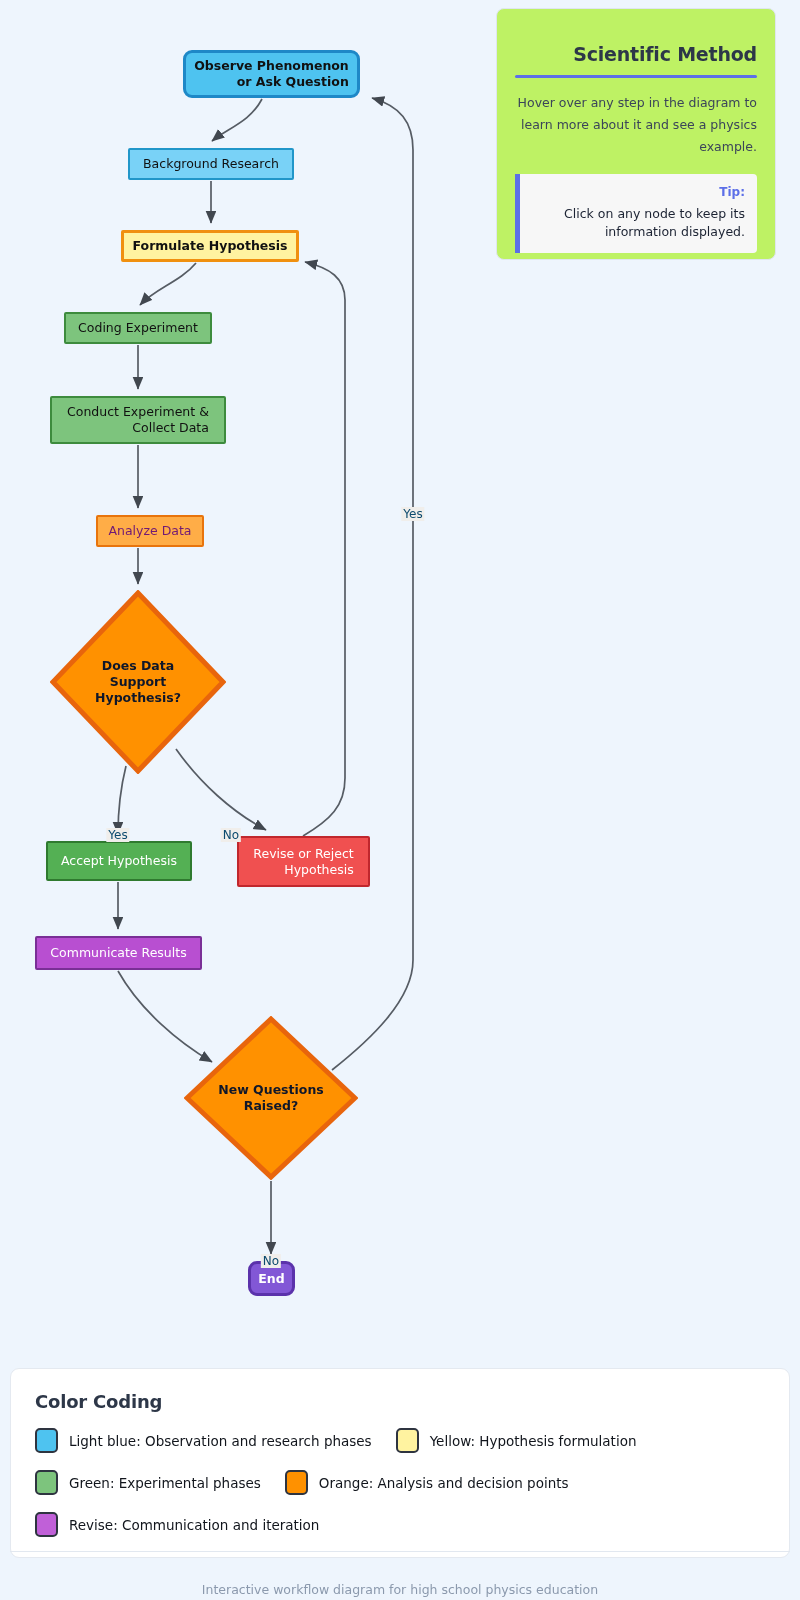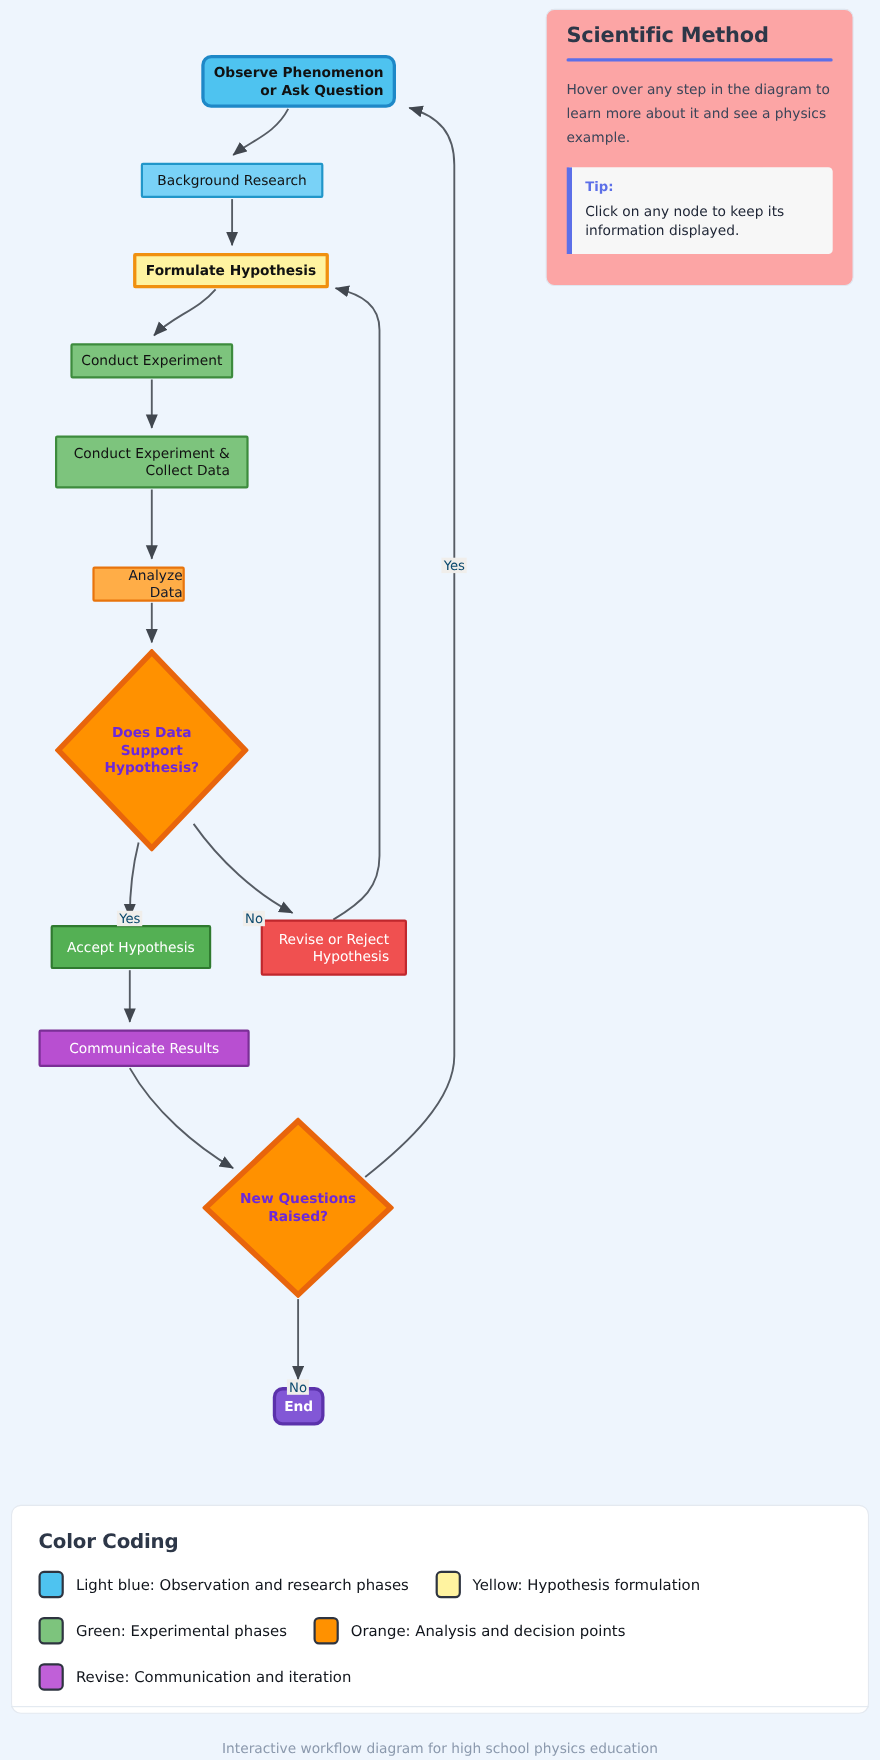--- a/index.html
+++ b/index.html
@@ -8,24 +8,25 @@
     background: #eef5fd;
     font-family: "DejaVu Sans", sans-serif;
     overflow: hidden;
   }
   #root { position: relative; width: 800px; height: 1600px; }
 
   
   .info-panel {
     position: absolute; left: 496px; top: 8px;
     width: 280px; height: 252px;
-    background: #fca5a5;
+    background: #bef264;
     border: 1px solid #dfe6ef;
     border-radius: 8px;
-    padding: 12px 18px;
+    padding: 34px 18px;
+    text-align: right;
   }
   .info-title {
     font-size: 19px; font-weight: bold; color: #2d3748;
     letter-spacing: -0.2px;
   }
   .info-rule {
     margin-top: 10px; height: 3px; width: 100%;
     background: #5c6fe8; border-radius: 2px;
   }
   .info-body {
@@ -57,21 +58,21 @@
   .n-bold { font-weight: bold; }
 
   .diamond { position: absolute; }
   .diamond .dshape {
     position: absolute; left: 0; top: 0; width: 100%; height: 100%;
   }
   .diamond .dlabel {
     position: absolute; left: 0; top: 0; width: 100%; height: 100%;
     display: flex; align-items: center; justify-content: center;
     text-align: center; white-space: pre-line;
-    font-size: 12.5px; line-height: 1.3; font-weight: bold; color: #6d28d9;
+    font-size: 12.5px; line-height: 1.3; font-weight: bold; color: #0f172a;
   }
 
   .edge-label {
     position: absolute;
     font-size: 12px; color: #0c4a6e;
     background: #f0eeeb;
     padding: 0 2px;
     transform: translate(-50%, -50%);
     white-space: nowrap;
     margin-top: 34px;
@@ -160,29 +161,29 @@
 
     <div class="node n-rect" style="left:128px; top:148px; width:166px; height:32px; background:#79d2f7; border-color:#2196c9; color:#111;">
       <span>Background Research</span>
     </div>
 
     <div class="node n-rect n-bold" style="left:121px; top:230px; width:178px; height:32px; background:#fff3a0; border-color:#f0900f; border-width:3px; color:#111;">
       <span>Formulate Hypothesis</span>
     </div>
 
     <div class="node n-rect" style="left:64px; top:312px; width:148px; height:32px; background:#7dc47d; border-color:#3d8b3d; color:#111;">
-      <span>Conduct Experiment</span>
+      <span>Coding Experiment</span>
     </div>
 
     <div class="node n-rect" style="left:50px; top:396px; width:176px; height:48px; background:#7dc47d; border-color:#3d8b3d; color:#111;">
       <span>Conduct Experiment &amp;
 Collect Data</span>
     </div>
 
-    <div class="node n-rect" style="left:84px; top:515px; width:84px; height:32px; background:#ffad47; border-color:#e8740c; color:#0f172a;">
+    <div class="node n-rect" style="left:96px; top:515px; width:108px; height:32px; background:#ffad47; border-color:#e8740c; color:#701a75;">
       <span>Analyze Data</span>
     </div>
 
     <div class="diamond" style="left:50px; top:590px; width:176px; height:184px;">
       <svg class="dshape" viewBox="0 0 176 184">
         <polygon points="88,3 173,92 88,181 3,92" fill="#ff9100" stroke="#e8650c" stroke-width="5"></polygon>
       </svg>
       <div class="dlabel">Does Data
 Support
 Hypothesis?</div>
@@ -198,21 +199,21 @@
 
     <div class="node n-rect" style="left:46px; top:841px; width:146px; height:40px; background:#54b054; border-color:#2f7a2f; color:#fff;">
       <span>Accept Hypothesis</span>
     </div>
 
     <div class="node n-rect" style="left:237px; top:836px; width:133px; height:51px; background:#f05050; border-color:#c0272d; color:#fff;">
       <span>Revise or Reject
 Hypothesis</span>
     </div>
 
-    <div class="node n-rect" style="left:35px; top:936px; width:192px; height:34px; background:#b84fd1; border-color:#7a2f96; color:#fff;">
+    <div class="node n-rect" style="left:35px; top:936px; width:167px; height:34px; background:#b84fd1; border-color:#7a2f96; color:#fff;">
       <span>Communicate Results</span>
     </div>
 
     <div class="node n-round n-bold" style="left:248px; top:1261px; width:47px; height:35px; background:#8257d6; border-color:#5b32ab; color:#fff;">
       <span>End</span>
     </div>
 
     <div class="edge-label" style="left:118px; top:801px;">Yes</div>
     <div class="edge-label" style="left:231px; top:801px;">No</div>
     <div class="edge-label" style="left:413px; top:480px;">Yes</div>

